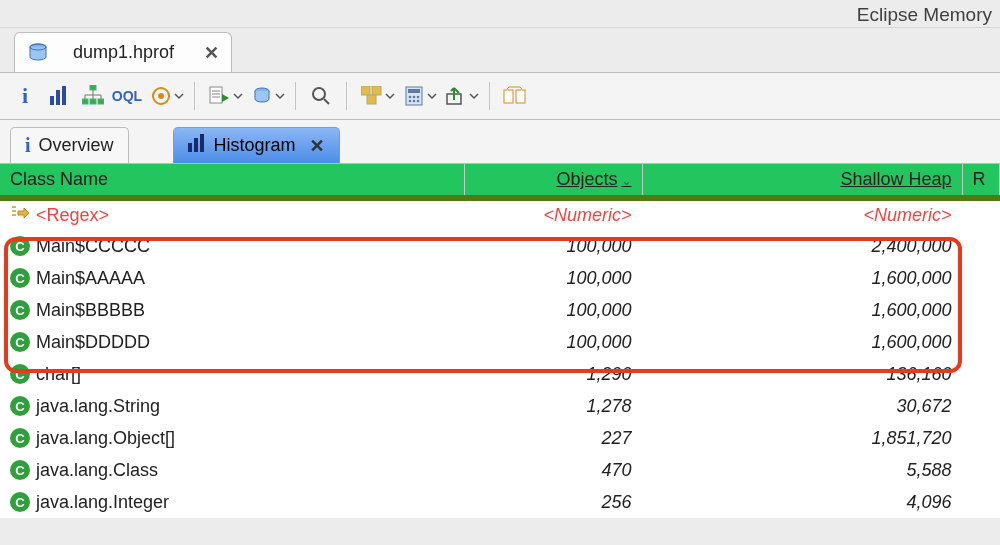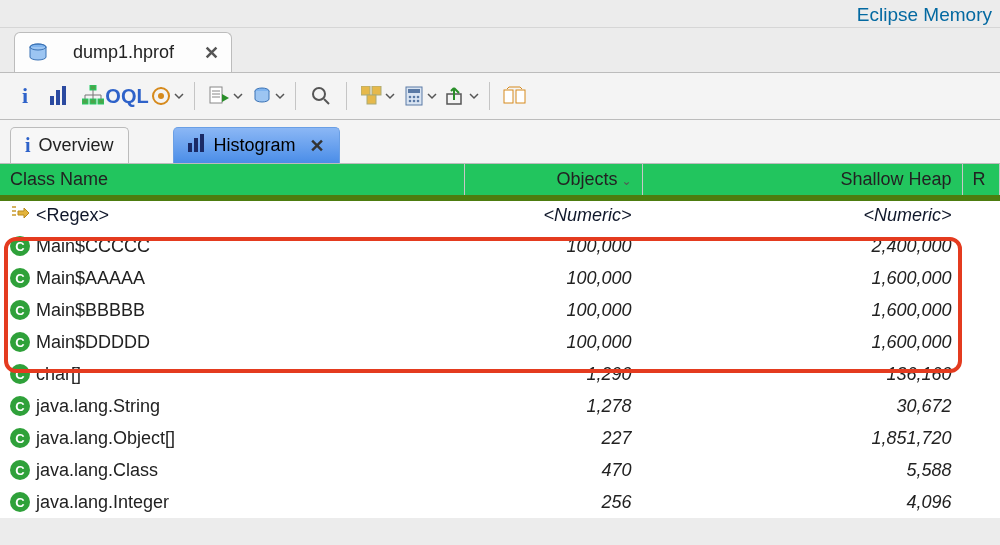--- a/index.html
+++ b/index.html
@@ -10,21 +10,21 @@
     background: #ececec;
     color: #222;
     width: 1000px;
     height: 545px;
     overflow: hidden;
   }
   .titlebar {
     text-align: right;
     padding: 4px 8px;
     font-size: 19px;
-    color: #0369a1;
+    color: #404040;
     background: #ececec;
     border-bottom: 1px solid #d6d6d6;
     height: 28px;
   }
   
   .filetabs {
     padding: 4px 0 0 14px;
     background: #ececec;
     height: 44px;
   }
@@ -117,30 +117,30 @@
   th {
     text-align:left;
     font-weight:400;
     font-size:18px;
     padding:5px 10px;
     border-bottom:6px solid #4d7c0f;
     border-right:1px solid #c7c7c7;
     background:#22c55e;
     height:30px;
   }
-  th.num { text-align:right; }
+  th.num { text-align:right;text-decoration:underline; }
   .sort-caret { font-size:12px; color:#555; padding-left:4px; }
   td {
     padding:4px 10px;
     font-size:18px;
     height:32px;
     white-space:nowrap;
   }
   td.num { text-align:right; border-right:1px solid #eee0;font-style:italic; }
-  .regex-row td { color:#0f172a;margin-left:16px; }
+  .regex-row td { color:#ef4444;margin-left:16px; }
   .regex-cell { display:flex; align-items:center; gap:6px; }
   .class-cell { display:flex; align-items:center; gap:6px; }
   .c-ico {
     width:20px; height:20px; border-radius:50%;
     background:#2fa13a; color:#fff;
     display:inline-flex; align-items:center; justify-content:center;
     font-size:13px; font-weight:bold;
     flex-shrink:0;
   }
   
@@ -187,21 +187,21 @@
   <div class="tool">
     <svg width="22" height="22">
         <rect x="8" y="0" width="6" height="5" fill="#4aa54a" stroke="#2c6"></rect>
         <rect x="0" y="14" width="6" height="5" fill="#4aa54a" stroke="#2c6"></rect>
         <rect x="8" y="14" width="6" height="5" fill="#4aa54a" stroke="#2c6"></rect>
         <rect x="16" y="14" width="6" height="5" fill="#4aa54a" stroke="#2c6"></rect>
         <path d="M11 5 V10 M3 14 V10 H19 V14 M11 10 V14" stroke="#777" fill="none"></path>
       </svg>
   </div>
   <div class="tool">
-    <span style="color:#2e62c9;font-weight:bold;font-size:20px;">OQL</span>
+    <span style="color:#2e62c9;font-weight:bold;font-size:14px;">OQL</span>
   </div>
   <div class="tool-drop">
     <div class="tool">
         <svg width="20" height="20">
           <circle cx="10" cy="10" r="8" fill="none" stroke="#d68a1c" stroke-width="2"></circle>
           <circle cx="10" cy="10" r="3" fill="#d68a1c"></circle>
           <path d="M10 2 v-1 M10 18 v1 M2 10 h-1 M18 10 h1" stroke="#d68a1c"></path>
         </svg>
       </div>
     <svg class="drop-caret" viewBox="0 0 10 10">

